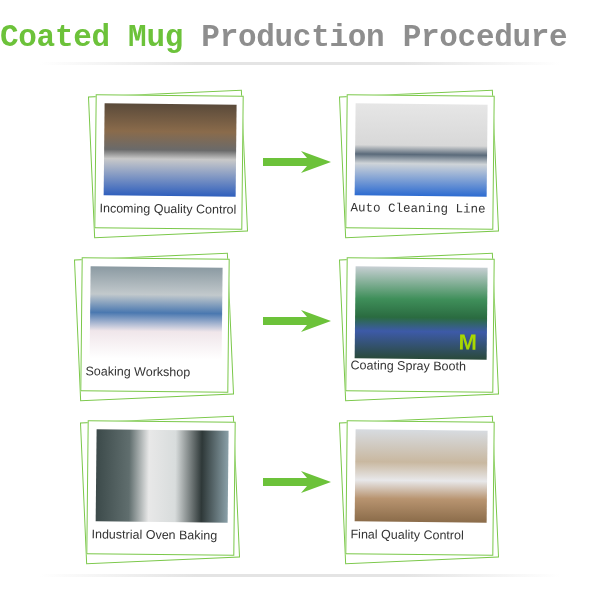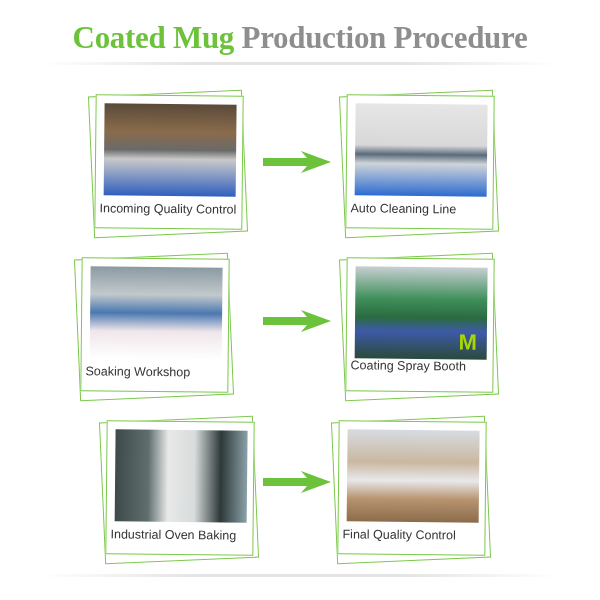--- a/index.html
+++ b/index.html
@@ -1,19 +1,19 @@
 <!DOCTYPE html>
 <html><head>
 <meta charset="utf-8">
 <style>
   html, body { margin:0; padding:0; }
   body { width:600px; height:600px; background:#ffffff; position:relative; overflow:hidden;
          font-family:"Liberation Sans", sans-serif; }
-  .title { position:absolute; top:20px; left:0; width:600px; text-align:center;
-           font-family:Liberation Serif, serif; font-size:31px; font-weight:bold; letter-spacing:-0.3px; }
+  .title { position:absolute; top:20px; left:0; width:600px; text-align:left;
+           font-family:Liberation Mono, monospace; font-size:31px; font-weight:bold; letter-spacing:-0.3px; }
   .title .t1 { color:#6cc23a; }
   .title .t2 { color:#8e8e8e; }
   .rule { position:absolute; left:40px; width:520px; height:3px;
           background:linear-gradient(to right, rgba(220,220,220,0), #e4e4e4 30%, #e4e4e4 70%, rgba(220,220,220,0)); }
   .rule.top { top:62px; }
   .rule.bottom { top:574px; }
 
   .card { position:absolute; width:150px; height:136px; }
   .card .back { position:absolute; left:-4px; top:-2px; width:152px; height:140px;
                 border:1.5px solid #7bc84a; background:#fff; transform:rotate(-2.5deg); }
@@ -44,21 +44,21 @@
 <div class="card" style="left:95px; top:95px;text-align:center;">
   <div class="back"></div>
   <div class="front">
     <div class="photo p1"></div>
     <div class="label">Incoming Quality Control</div>
   </div>
 </div>
 <svg class="arrow" style="left:263px; top:151px;" viewBox="0 0 70 22">
   <polygon points="0,7 44,7 38,0 68,11 38,22 44,15 0,15" fill="#6cc23a"></polygon>
 </svg>
-<div class="card" style="left:346px; top:95px;">
+<div class="card" style="left:346px; top:95px;font-family:Liberation Mono, monospace;">
   <div class="back"></div>
   <div class="front">
     <div class="photo p2"></div>
     <div class="label">Auto Cleaning Line</div>
   </div>
 </div>
 
 <div class="card" style="left:81px; top:258px;">
   <div class="back"></div>
   <div class="front">
@@ -72,31 +72,31 @@
 <div class="card" style="left:346px; top:258px;">
   <div class="back"></div>
   <div class="front">
     <div class="photo p4">
       <span style="position:absolute; right:10px; bottom:4px; font-weight:bold; font-size:22px; color:#a8d800;">M</span>
     </div>
     <div class="label" style="top:100px;">Coating Spray Booth</div>
   </div>
 </div>
 
-<div class="card" style="left:106px; top:421px;padding-left:13px;">
+<div class="card" style="left:87px; top:421px;padding-left:13px;">
   <div class="back"></div>
   <div class="front">
     <div class="photo p5"></div>
     <div class="label">Industrial Oven Baking</div>
   </div>
 </div>
 <svg class="arrow" style="left:263px; top:471px;" viewBox="0 0 70 22">
   <polygon points="0,7 44,7 38,0 68,11 38,22 44,15 0,15" fill="#6cc23a"></polygon>
 </svg>
-<div class="card" style="left:338px; top:421px;">
+<div class="card" style="left:346px; top:421px;">
   <div class="back"></div>
   <div class="front">
     <div class="photo p6"></div>
     <div class="label">Final Quality Control</div>
   </div>
 </div>
 
 <div class="rule bottom"></div>
 
 </body></html>

